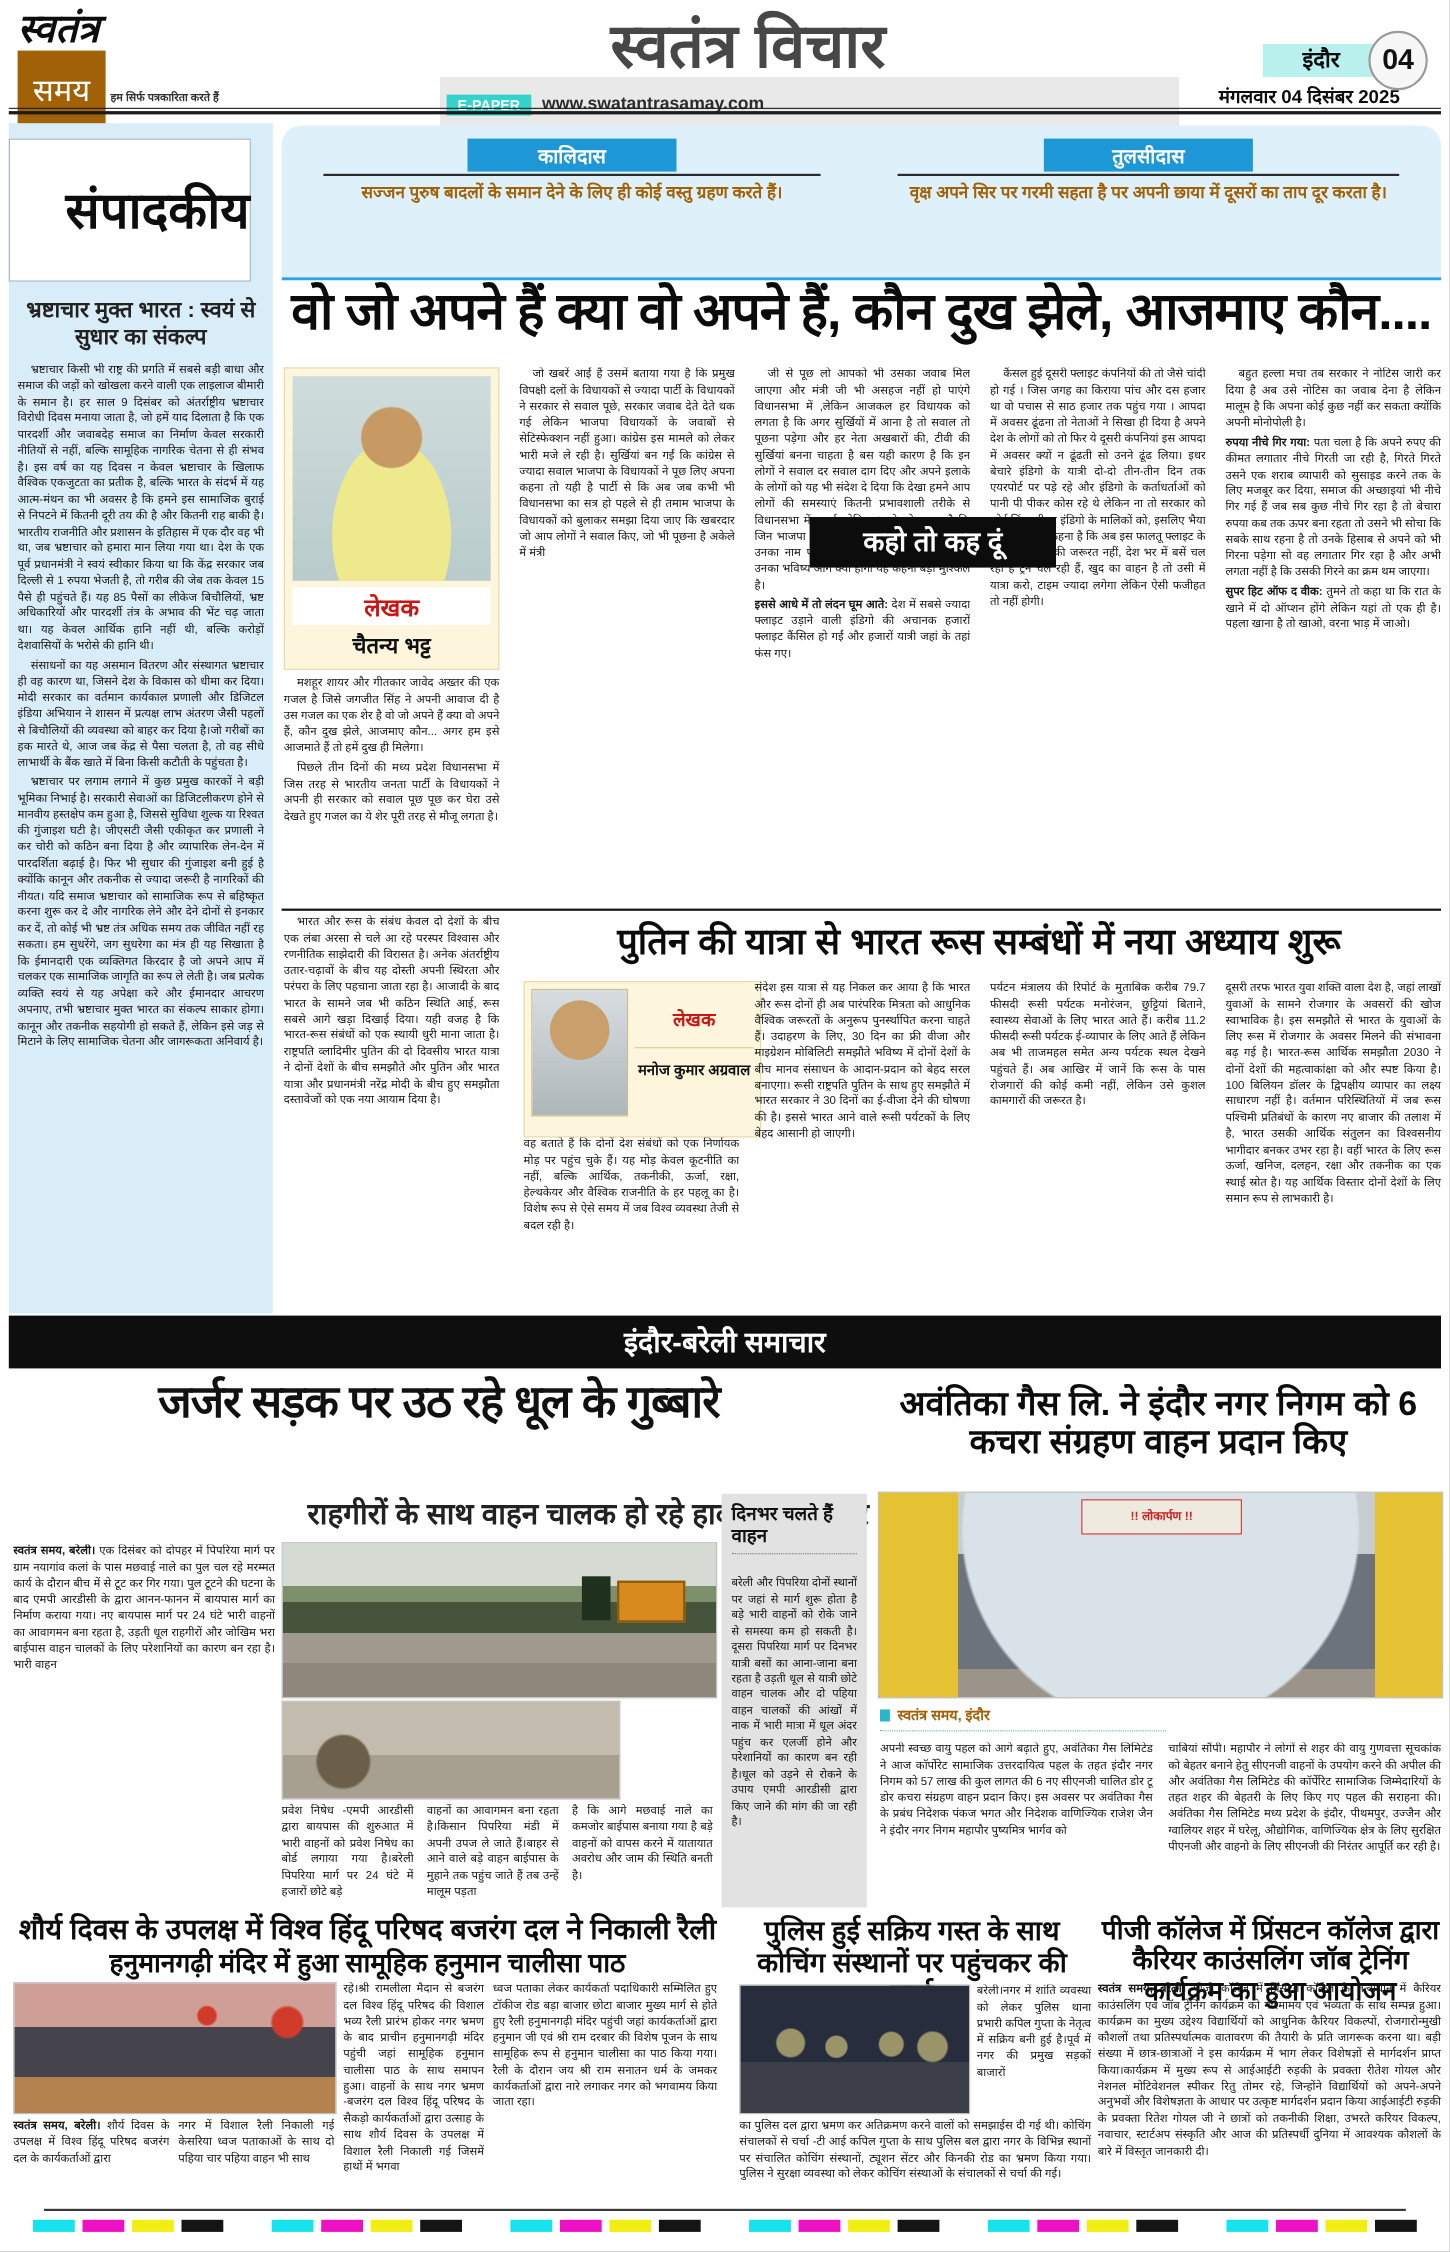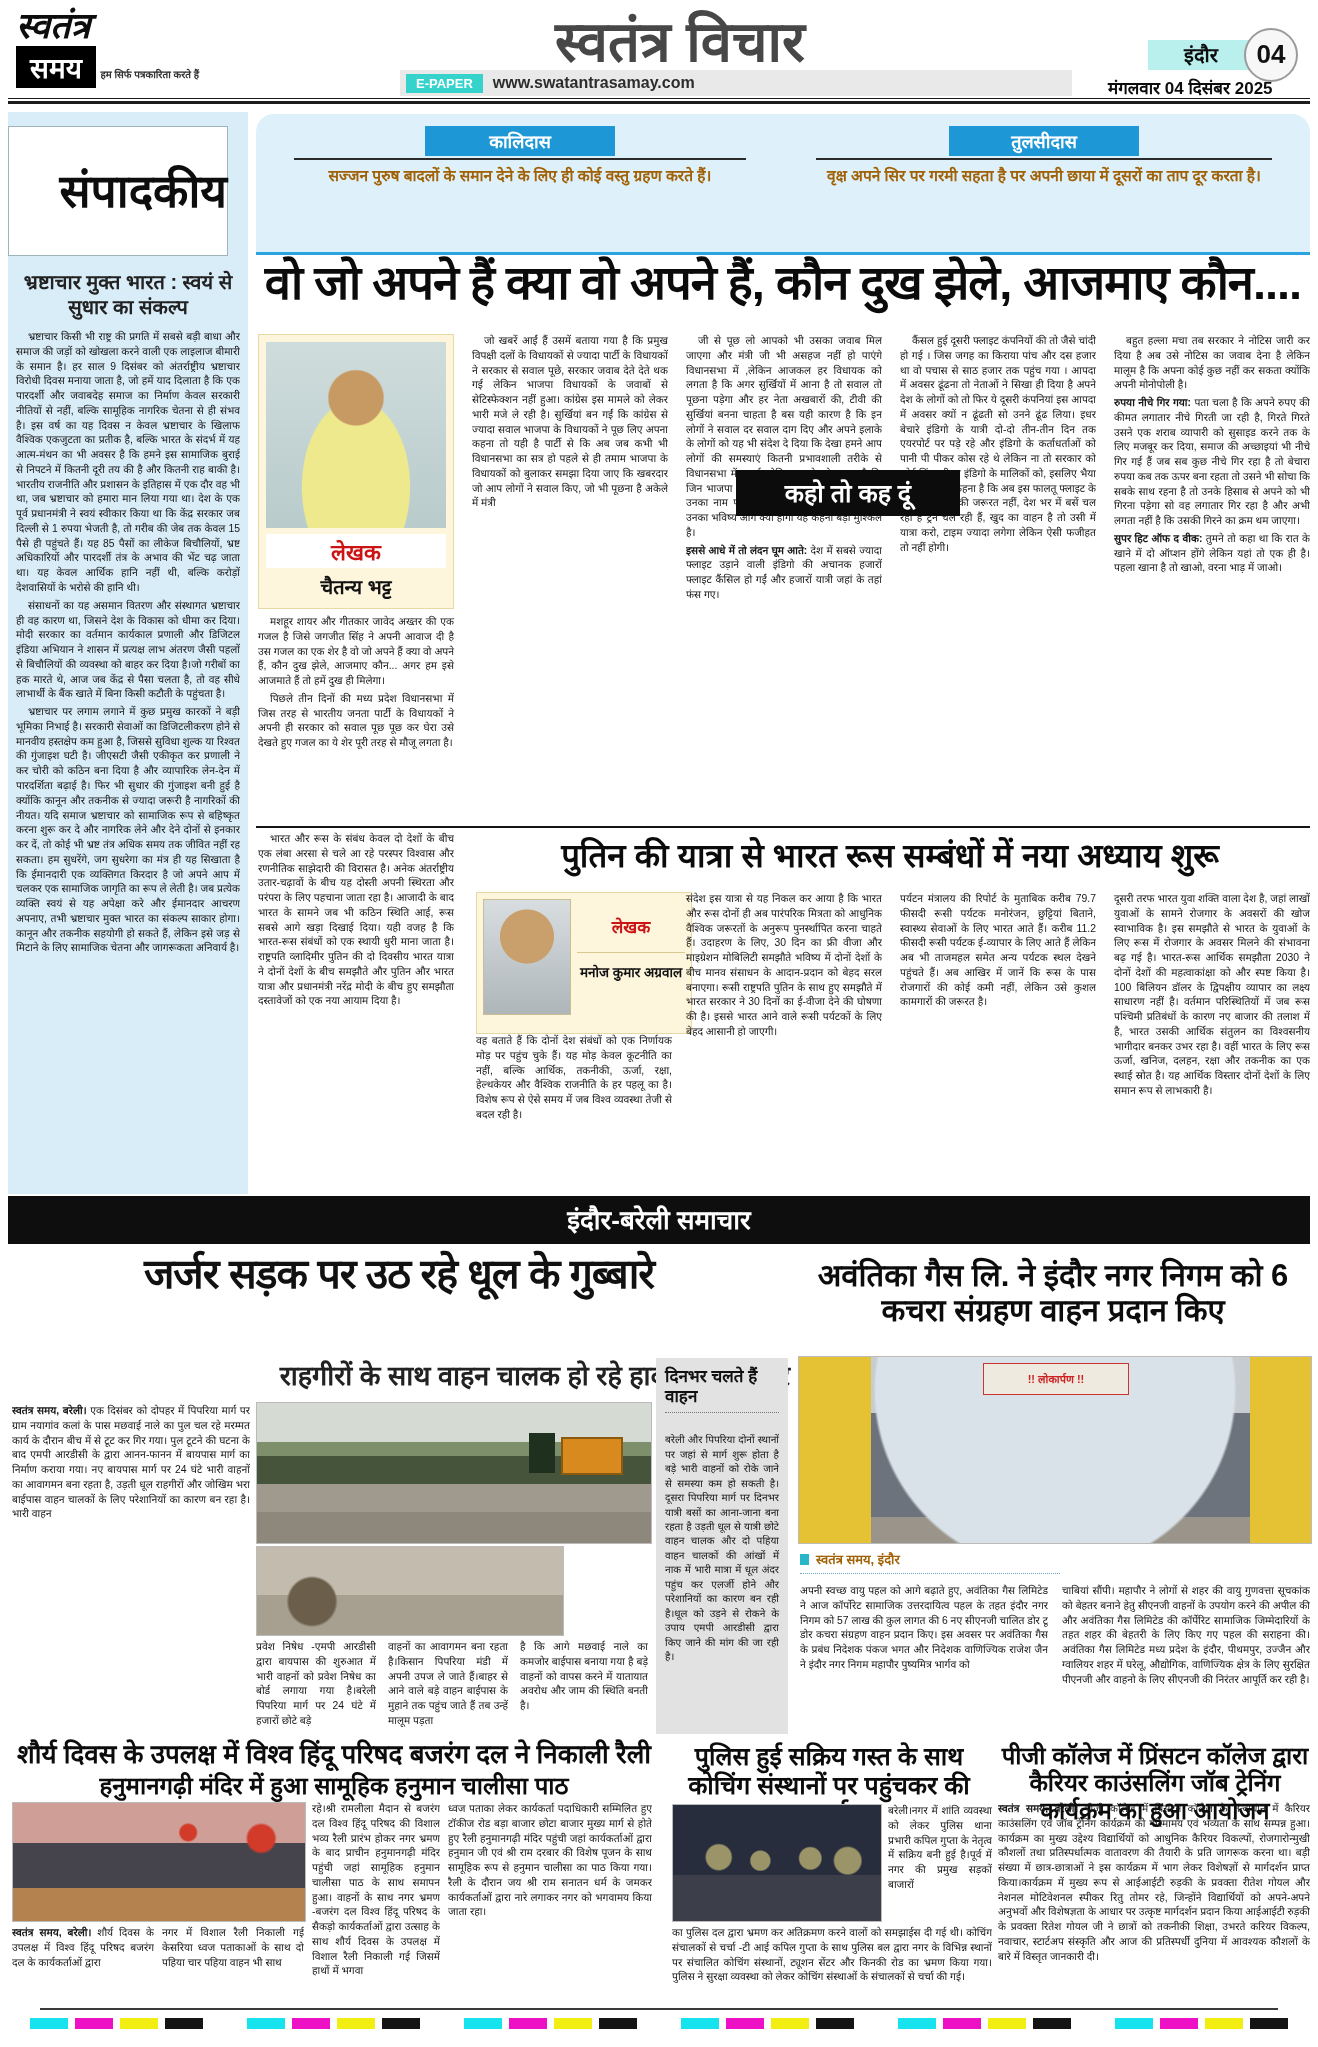--- a/index.html
+++ b/index.html
@@ -1,24 +1,24 @@
 <!DOCTYPE html>
 <html><head>
 <meta charset="utf-8">
 <style>
   html,body{margin:0;padding:0;background:#9a9a9a;}
   .page{position:relative;width:1318px;height:2047px;background:#fff;margin:0 auto;overflow:hidden;
         font-family:"Liberation Sans","DejaVu Sans",sans-serif;color:#111;}
   .abs{position:absolute;}
   
   .logo-top{font-size:36px;font-weight:900;color:#0d0d0d;line-height:1;font-style:italic;}
-  .logo-red{display:inline-block;background:#000000;color:#fff;font-weight:700;font-size:28px;padding:2px 14px;margin-top:2px;}
+  .logo-red{display:inline-block;background:#a16207;color:#fff;font-weight:400;font-size:28px;padding:16px 14px;margin-top:2px;}
   .tagline{font-size:10px;color:#333;font-weight:600;}
   .masthead{font-size:56px;font-weight:800;color:#474747;text-align:center;line-height:1;}
-  .epaper-strip{background:#e9e9e9;height:26px;display:flex;align-items:center;gap:10px;padding:0 6px;}
+  .epaper-strip{background:#e9e9e9;height:26px;display:flex;align-items:center;gap:10px;padding:12px 6px;}
   .epaper-chip{background:#35d3cb;color:#fff;font-weight:800;font-size:13px;padding:2px 10px;}
   .site-url{font-size:16px;font-weight:700;color:#2c2c2c;}
   .city-badge{background:#b9f0ee;color:#0d0d0d;font-size:20px;font-weight:900;text-align:center;line-height:30px;}
   .page-num{width:50px;height:50px;border:2px solid #9a9a9a;border-radius:50%;background:#f7f7f7;
             font-size:26px;font-weight:900;text-align:center;line-height:48px;}
   .date-line{font-size:17px;font-weight:800;color:#0d0d0d;}
   .rule{background:#1c1c1c;}
   
   .edit-bg{background:#d9edf8;}
   .edit-box{background:#fff;border:1px solid #9fb3bd;text-align:center;font-size:46px;font-weight:900;color:#0d0d0d;}

